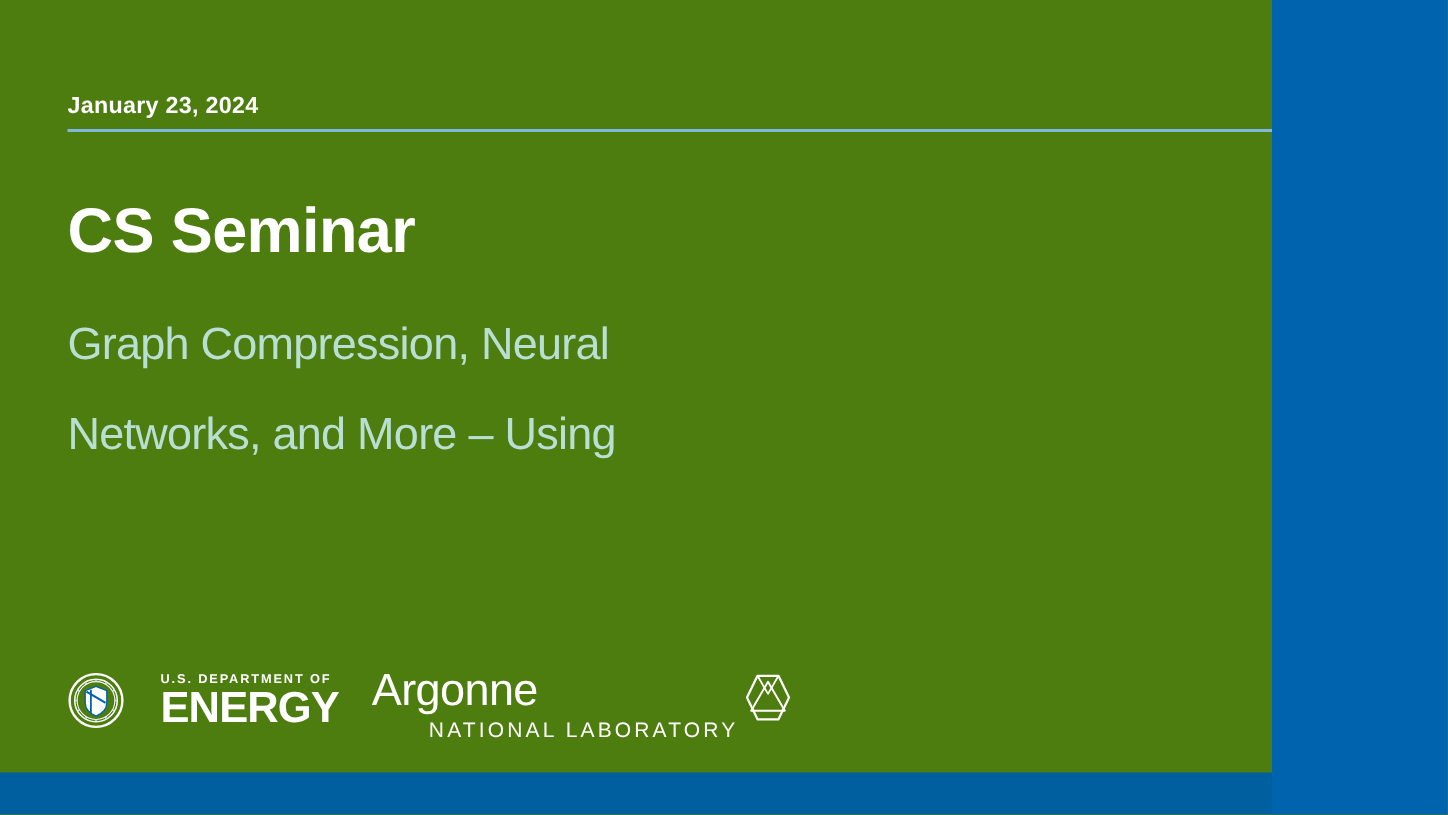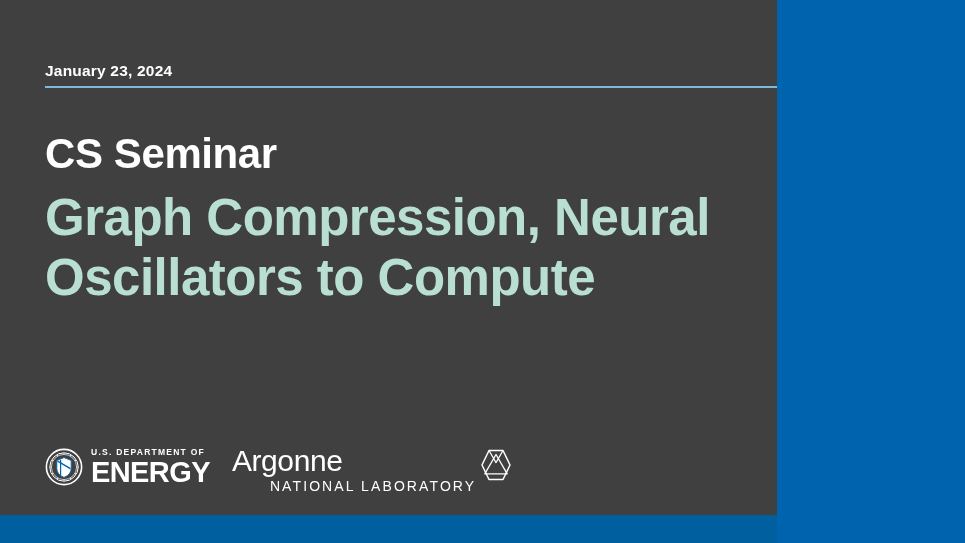--- a/index.html
+++ b/index.html
@@ -11,23 +11,23 @@
   }
 
   body {
     background: #0063ad;
     font-family: "Liberation Sans", sans-serif;
     -webkit-font-smoothing: antialiased;
   }
 
   .slide {
     position: relative;
-    width: 777px;
+    width: 848px;
     height: 543px;
-    background: #404040;
+    background: #4d7c0f;
     overflow: hidden;
   }
 
   
   .bottom-band {
     position: absolute;
     left: 0;
     bottom: 0;
     width: 965px;
     height: 28px;
@@ -80,24 +80,24 @@
     font-size: 42px;
     font-weight: bold;
     color: #ffffff;
     letter-spacing: -0.4px;
     white-space: nowrap;
   }
 
   .maintitle {
     position: absolute;
     left: 45px;
-    top: 188px;
+    top: 200px;
     width: 740px;
-    font-size: 51px;
-    font-weight: bold;
+    font-size: 30px;
+    font-weight: normal;
     line-height: 60px;
     color: #b9dfd3;
     letter-spacing: -0.5px;
   }
 
   .maintitle .tline { display: block; white-space: nowrap; }
 
   
   .logos {
     position: absolute;
@@ -105,21 +105,21 @@
     top: 442px;
     height: 50px;
     display: flex;
     align-items: center;
     gap: 22px;
   }
 
   .doe-logo {
     display: flex;
     align-items: center;
-    gap: 8px;
+    gap: 24px;
     height: 42px;
   }
 
   .doe-seal { width: 38px; height: 38px; flex: 0 0 38px; }
 
   .doe-words {
     display: flex;
     flex-direction: column;
     justify-content: center;
     line-height: 1;
@@ -197,21 +197,21 @@
       </svg>
     </span>
 
     <div class="header-rule"></div>
   </div>
 
   <div class="eyebrow">CS Seminar</div>
 
   <div class="maintitle">
     <span class="tline">Graph Compression, Neural</span>
-    <span class="tline">Oscillators to Compute</span>
+    <span class="tline">Networks, and More – Using</span>
   </div>
 
   <div class="logos">
 
     <div class="doe-logo">
       <span class="doe-seal">
         <svg viewBox="0 0 38 38" width="38" height="38" aria-hidden="true">
           <circle cx="19" cy="19" r="17.6" fill="none" stroke="#ffffff" stroke-width="1.6"></circle>
           <circle cx="19" cy="19" r="14.2" fill="none" stroke="#ffffff" stroke-width="1"></circle>
           <circle cx="19" cy="19" r="12.6" fill="none" stroke="#ffffff" stroke-width="0.7"></circle>

